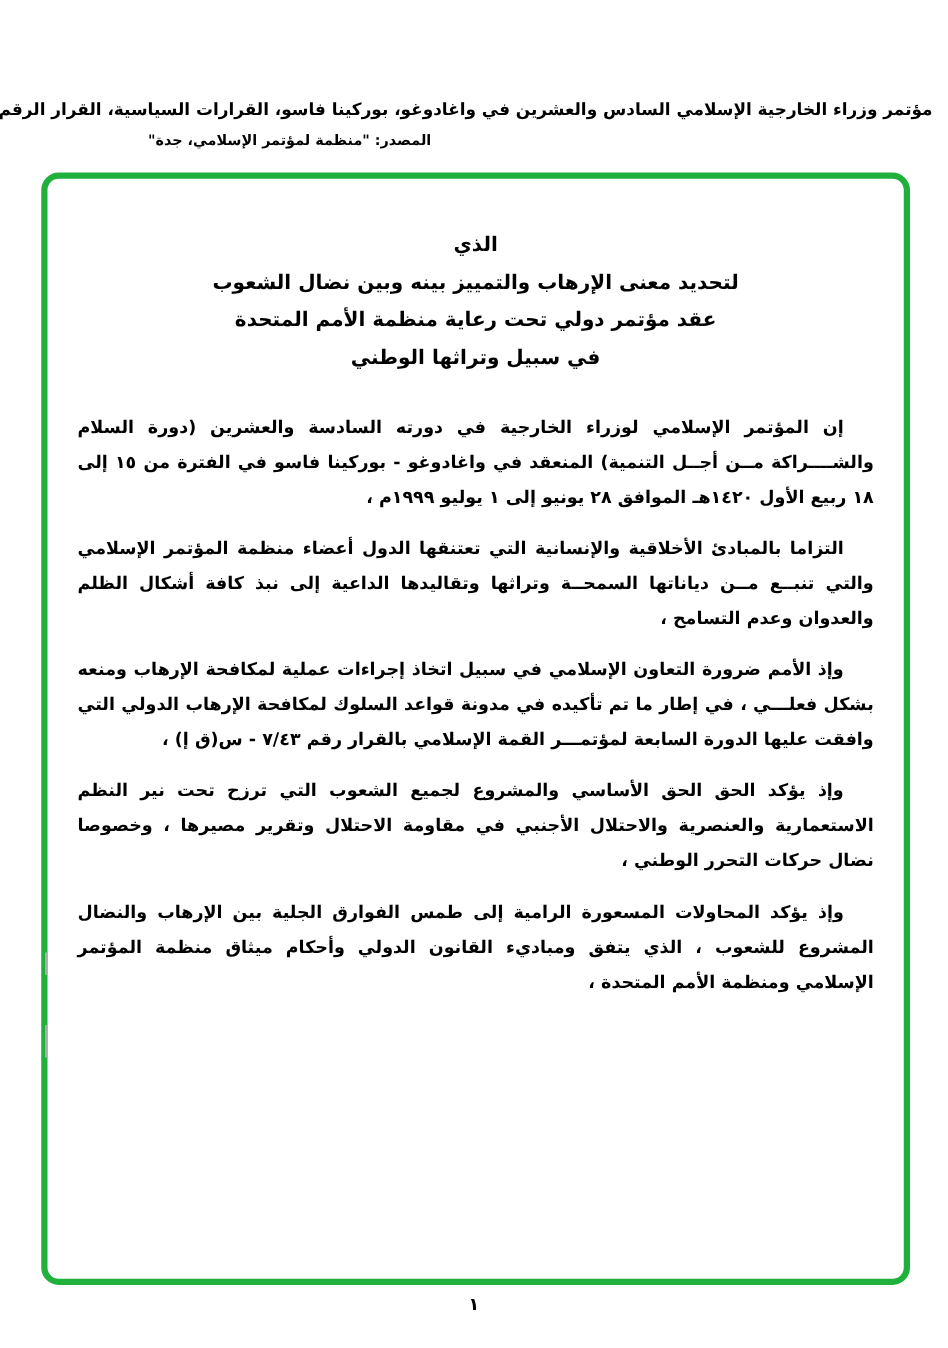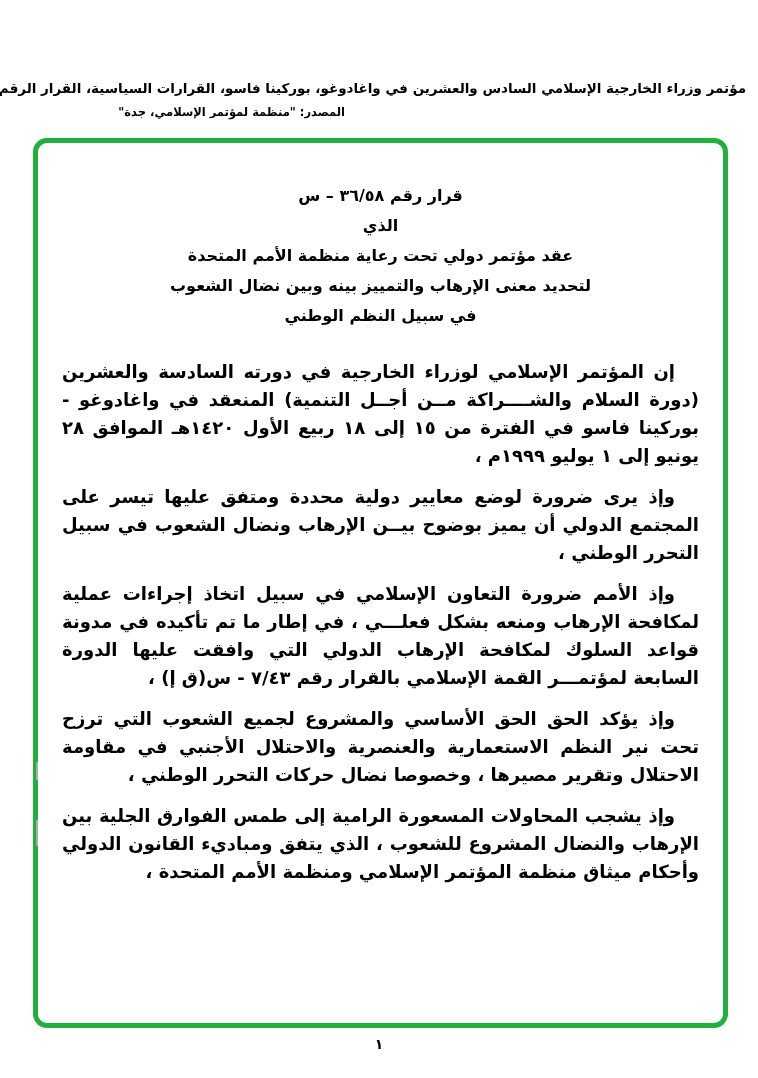--- a/index.html
+++ b/index.html
@@ -54,21 +54,21 @@
   }
   .body-block {
     margin-top: 27px;
     direction: rtl;
   }
   .para {
     margin: 0 0 13px 0;
     direction: rtl;
     text-align: justify;
     text-indent: 24px;
-    font-size: 18px;
+    font-size: 14px;
     font-weight: bold;
     line-height: 28px;
   }
   .lead { font-weight: 900; }
   .artifact {
     position: absolute;
     width: 2px;
     background: #aaaaaa;
   }
   .a1 { left: 36px; top: 762px; height: 18px; }
@@ -84,32 +84,31 @@
   }
 </style>
 </head>
 <body>
 
 <div class="hdr1">مؤتمر وزراء الخارجية الإسلامي السادس والعشرين في واغادوغو، بوركينا فاسو، القرارات السياسية، القرار الرقم ٢٦/٥٨-س</div>
 <div class="hdr2">المصدر:  "منظمة لمؤتمر الإسلامي، جدة"</div>
 
 <div class="frame">
   <div class="title-block">
-    <div>قرار رقم ٣٦/٥٨ – س</div>
     <div>الذي</div>
+    <div>لتحديد معنى الإرهاب والتمييز بينه وبين نضال الشعوب</div>
     <div>عقد مؤتمر دولي تحت رعاية منظمة الأمم المتحدة</div>
-    <div>لتحديد معنى الإرهاب والتمييز بينه وبين نضال الشعوب</div>
-    <div>في سبيل النظم الوطني</div>
+    <div>في سبيل وتراثها الوطني</div>
   </div>
 
   <div class="body-block">
     <p class="para"><span class="lead"></span><span>إن المؤتمر الإسلامي لوزراء الخارجية في دورته السادسة والعشرين (دورة السلام والشــــراكة مــن أجــل التنمية) المنعقد في واغادوغو - بوركينا فاسو في الفترة من ١٥ إلى ١٨ ربيع الأول ١٤٢٠هـ الموافق ٢٨ يونيو إلى ١ يوليو ١٩٩٩م ،</span></p>
-    <p class="para"><span class="lead">وإذ يرى</span><span> ضرورة لوضع معايير دولية محددة ومتفق عليها تيسر على المجتمع الدولي أن يميز بوضوح بيــن الإرهاب ونضال الشعوب في سبيل التحرر الوطني ،</span></p>
+    <p class="para"><span class="lead">التزاما</span><span> بالمبادئ الأخلاقية والإنسانية التي تعتنقها الدول أعضاء منظمة المؤتمر الإسلامي والتي تنبــع مــن دياناتها السمحــة وتراثها وتقاليدها الداعية إلى نبذ كافة أشكال الظلم والعدوان وعدم التسامح ،</span></p>
     <p class="para"><span class="lead">وإذ الأمم</span><span> ضرورة التعاون الإسلامي في سبيل اتخاذ إجراءات عملية لمكافحة الإرهاب ومنعه بشكل فعلـــي ، في إطار ما تم تأكيده في مدونة قواعد السلوك لمكافحة الإرهاب الدولي التي وافقت عليها الدورة السابعة لمؤتمـــر القمة الإسلامي بالقرار رقم ٧/٤٣ - س(ق إ) ،</span></p>
     <p class="para"><span class="lead">وإذ يؤكد الحق</span><span> الحق الأساسي والمشروع لجميع الشعوب التي ترزح تحت نير النظم الاستعمارية والعنصرية والاحتلال الأجنبي في مقاومة الاحتلال وتقرير مصيرها ، وخصوصا نضال حركات التحرر الوطني ،</span></p>
-    <p class="para"><span class="lead">وإذ يشجب</span><span> المحاولات المسعورة الرامية إلى طمس الفوارق الجلية بين الإرهاب والنضال المشروع للشعوب ، الذي يتفق ومباديء القانون الدولي وأحكام ميثاق منظمة المؤتمر الإسلامي ومنظمة الأمم المتحدة ،</span></p>
+    <p class="para"><span class="lead">وإذ يؤكد</span><span> المحاولات المسعورة الرامية إلى طمس الفوارق الجلية بين الإرهاب والنضال المشروع للشعوب ، الذي يتفق ومباديء القانون الدولي وأحكام ميثاق منظمة المؤتمر الإسلامي ومنظمة الأمم المتحدة ،</span></p>
   </div>
 </div>
 
 <div class="artifact a1"></div>
 <div class="artifact a2"></div>
 
 <div class="pagenum">١</div>
 
 </body></html>

